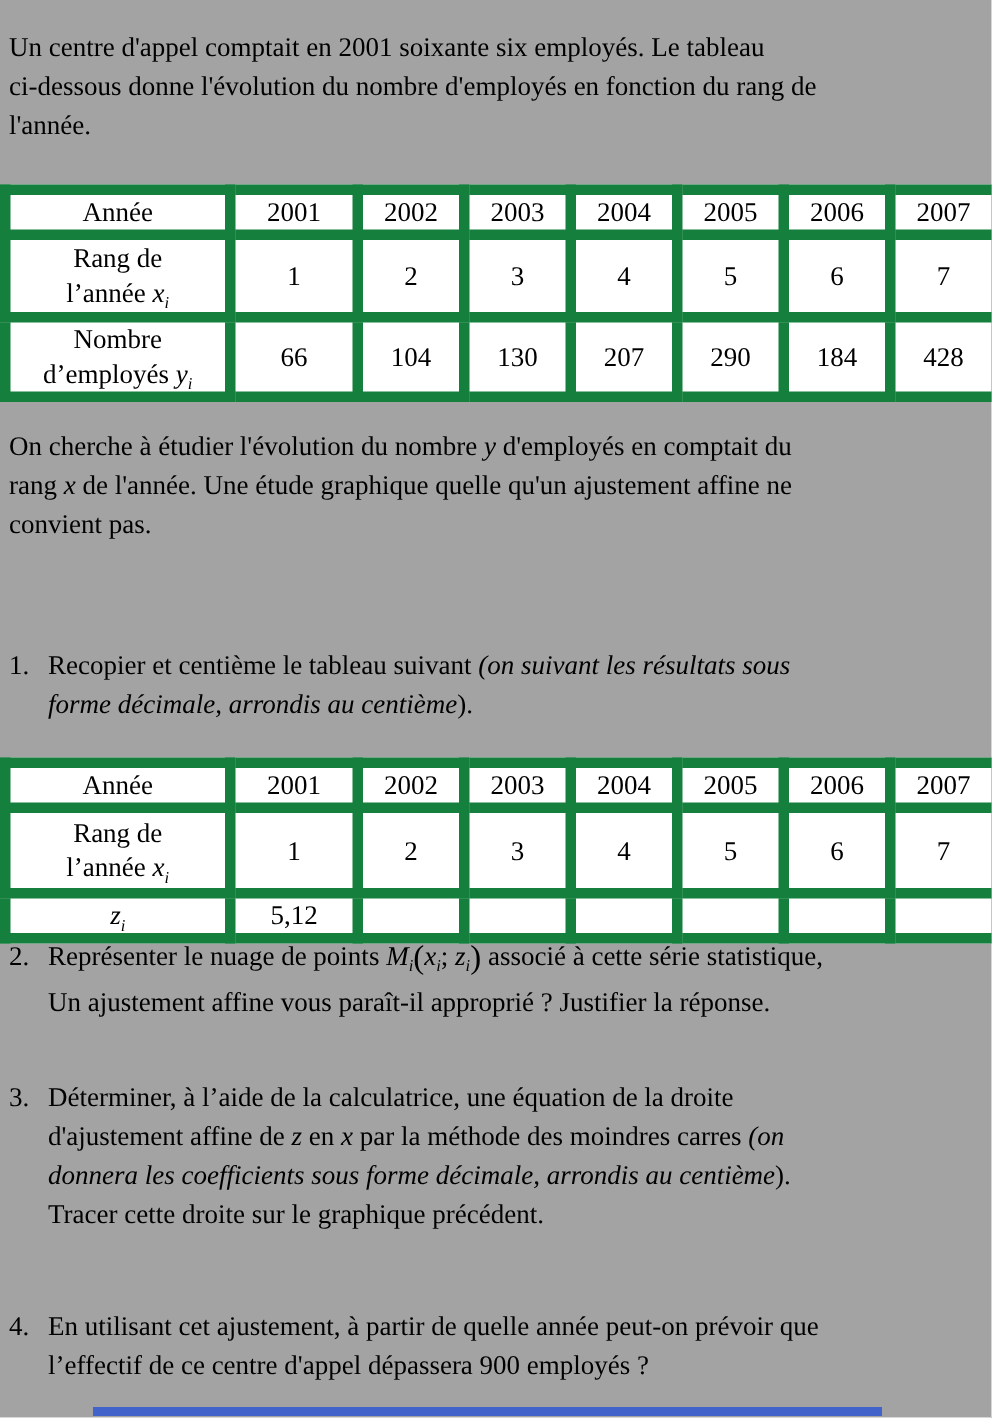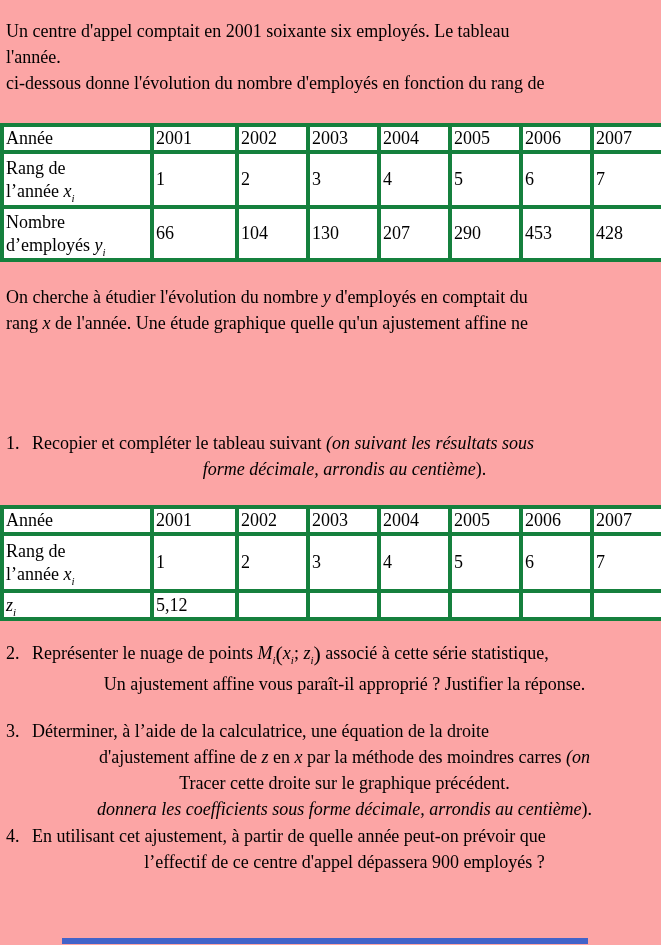--- a/index.html
+++ b/index.html
@@ -1,47 +1,47 @@
 <!DOCTYPE html>
 <html><head>
 <meta charset="utf-8">
 <style>
   html,body{margin:0;padding:0;background:#fff;}
   body{
     width:661px;height:945px;position:relative;overflow:hidden;
     font-family:"Liberation Serif","DejaVu Serif",serif;
     font-size:18px;color:#000;
   }
-  .page{position:absolute;inset:0;background:#fca5a5;}
+  .page{position:absolute;inset:0;background:#a3a3a3;}
   .block{position:absolute;left:6px;right:4px;line-height:26px;}
   .line{white-space:nowrap;}
   .it{font-style:italic;}
   
   .q .qnum{display:inline-block;width:26px;}
-  .q .cont{padding-left:26px;text-align:center;}
+  .q .cont{padding-left:26px;}
   
   table{border-collapse:collapse;position:absolute;left:0;width:661px;table-layout:fixed;background:#fff;}
-  td{border:4px solid #15803d;vertical-align:middle;padding:0 2px;line-height:23px;}
+  td{border:7px solid #15803d;text-align:center;vertical-align:middle;padding:0 2px;line-height:23px;}
   sub{font-size:11px;line-height:0;}
   
   .sqrtwrap{white-space:nowrap;}
   .radicand{border-top:1.6px solid #000;font-style:italic;padding:0 2px 0 1px;}
   .bigp{font-size:22px;font-weight:400;vertical-align:-2px;}
   
   .hscroll{position:absolute;left:62px;bottom:1px;width:526px;height:6px;background:#4263c9;}
 </style>
 </head>
 <body>
 
 <div class="page">
 
   <div class="block" style="top:18px">
     <div class="line">Un centre d'appel comptait en 2001 soixante six employés. Le tableau</div>
+    <div class="line">ci-dessous donne l'évolution du nombre d'employés en fonction du rang de</div>
     <div class="line">l'année.</div>
-    <div class="line">ci-dessous donne l'évolution du nombre d'employés en fonction du rang de</div>
   </div>
 
   <table style="top:123px">
     <colgroup>
       <col style="width:150px">
         <col style="width:85px">
         <col style="width:71px">
         <col style="width:71px">
       <col style="width:71px">
         <col style="width:71px">
@@ -75,34 +75,35 @@
     <tr style="height:53px">
       <td>
         <span>Nombre</span><br>
         <span>d’employés </span><i>y</i><sub class="it">i</sub>
       </td>
       <td>66</td>
       <td>104</td>
       <td>130</td>
       <td>207</td>
       <td>290</td>
-      <td>453</td>
+      <td>184</td>
       <td>428</td>
     </tr>
   </tbody>
     </table>
 
   <div class="block" style="top:284px">
     <div class="line"><span>On cherche à étudier l'évolution du nombre </span><i>y</i><span> d'employés en comptait du</span></div>
     <div class="line"><span>rang </span><i>x</i><span> de l'année. Une étude graphique quelle qu'un ajustement affine ne</span></div>
+    <div class="line">convient pas.</div>
   </div>
 
 
   <div class="block q" style="top:430px">
-    <div class="line"><span class="qnum">1.</span><span>Recopier et compléter le tableau suivant </span><span class="it">(on suivant les résultats sous</span></div>
+    <div class="line"><span class="qnum">1.</span><span>Recopier et centième le tableau suivant </span><span class="it">(on suivant les résultats sous</span></div>
     <div class="line cont"><span class="it">forme décimale, arrondis au centième</span><span>).</span></div>
   </div>
 
   <table style="top:505px">
     <colgroup>
       <col style="width:150px">
         <col style="width:85px">
         <col style="width:71px">
         <col style="width:71px">
       <col style="width:71px">
@@ -140,32 +141,32 @@
       <td></td>
       <td></td>
       <td></td>
       <td></td>
       <td></td>
       <td></td>
     </tr>
   </tbody>
     </table>
 
-  <div class="block q" style="top:640px">
+  <div class="block q" style="top:624px">
     <div class="line" style="margin-bottom:4px"><span class="qnum">2.</span><span>Représenter le nuage de points </span><i>M</i><sub class="it">i</sub><span class="bigp">(</span><i>x</i><sub class="it">i</sub><span>; </span><i>z</i><sub class="it">i</sub><span class="bigp">)</span><span> associé à cette série statistique,</span></div>
     <div class="line cont">Un ajustement affine vous paraît-il approprié ? Justifier la réponse.</div>
   </div>
 
   <div class="block q" style="top:718px">
     <div class="line"><span class="qnum">3.</span><span>Déterminer, à l’aide de la calculatrice, une équation de la droite</span></div>
     <div class="line cont"><span>d'ajustement affine de </span><i>z</i><span> en </span><i>x</i><span> par la méthode des moindres carres </span><span class="it">(on</span></div>
+    <div class="line cont"><span class="it">donnera les coefficients sous forme décimale, arrondis au centième</span><span>).</span></div>
     <div class="line cont">Tracer cette droite sur le graphique précédent.</div>
-    <div class="line cont"><span class="it">donnera les coefficients sous forme décimale, arrondis au centième</span><span>).</span></div>
   </div>
 
-  <div class="block q" style="top:823px">
+  <div class="block q" style="top:871px">
     <div class="line"><span class="qnum">4.</span><span>En utilisant cet ajustement, à partir de quelle année peut-on prévoir que</span></div>
     <div class="line cont">l’effectif de ce centre d'appel dépassera 900 employés ?</div>
   </div>
 
   <div class="hscroll"></div>
 
 </div>
 
 </body></html>

